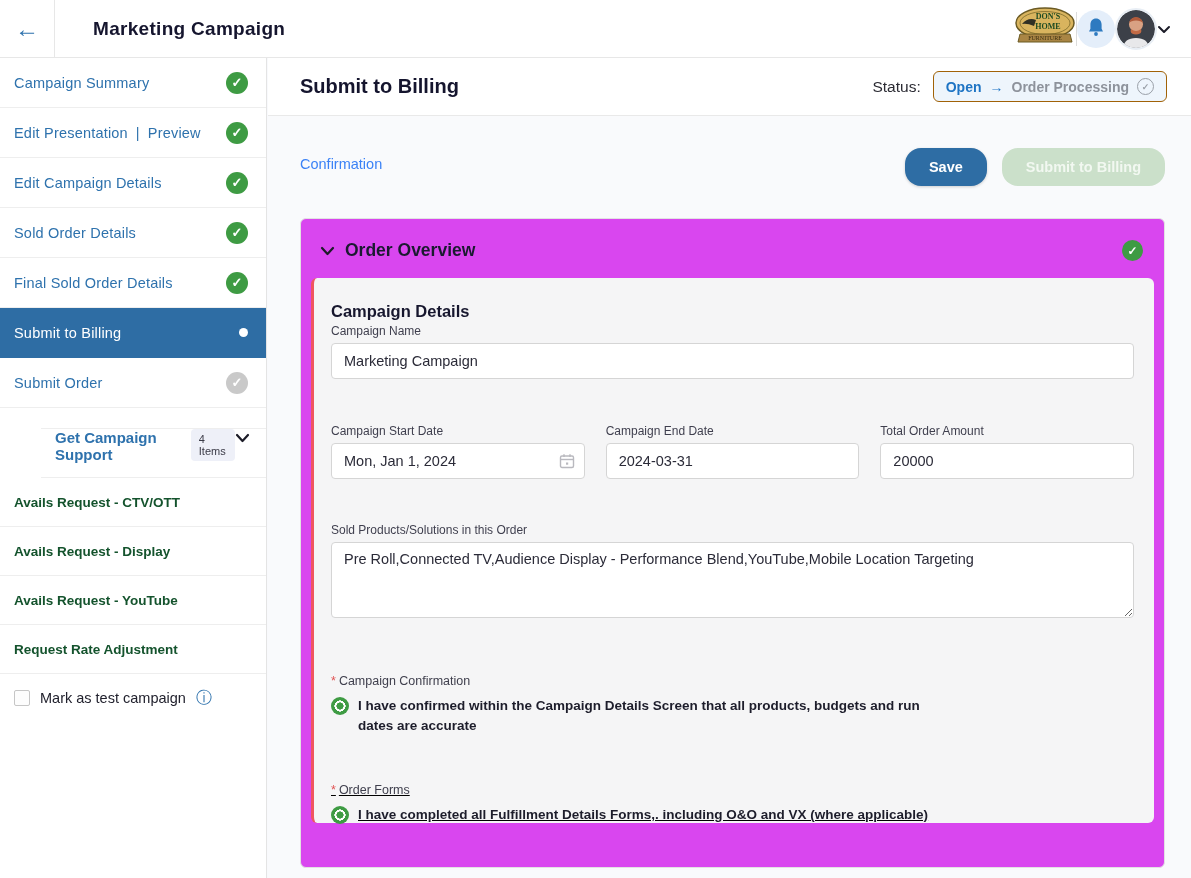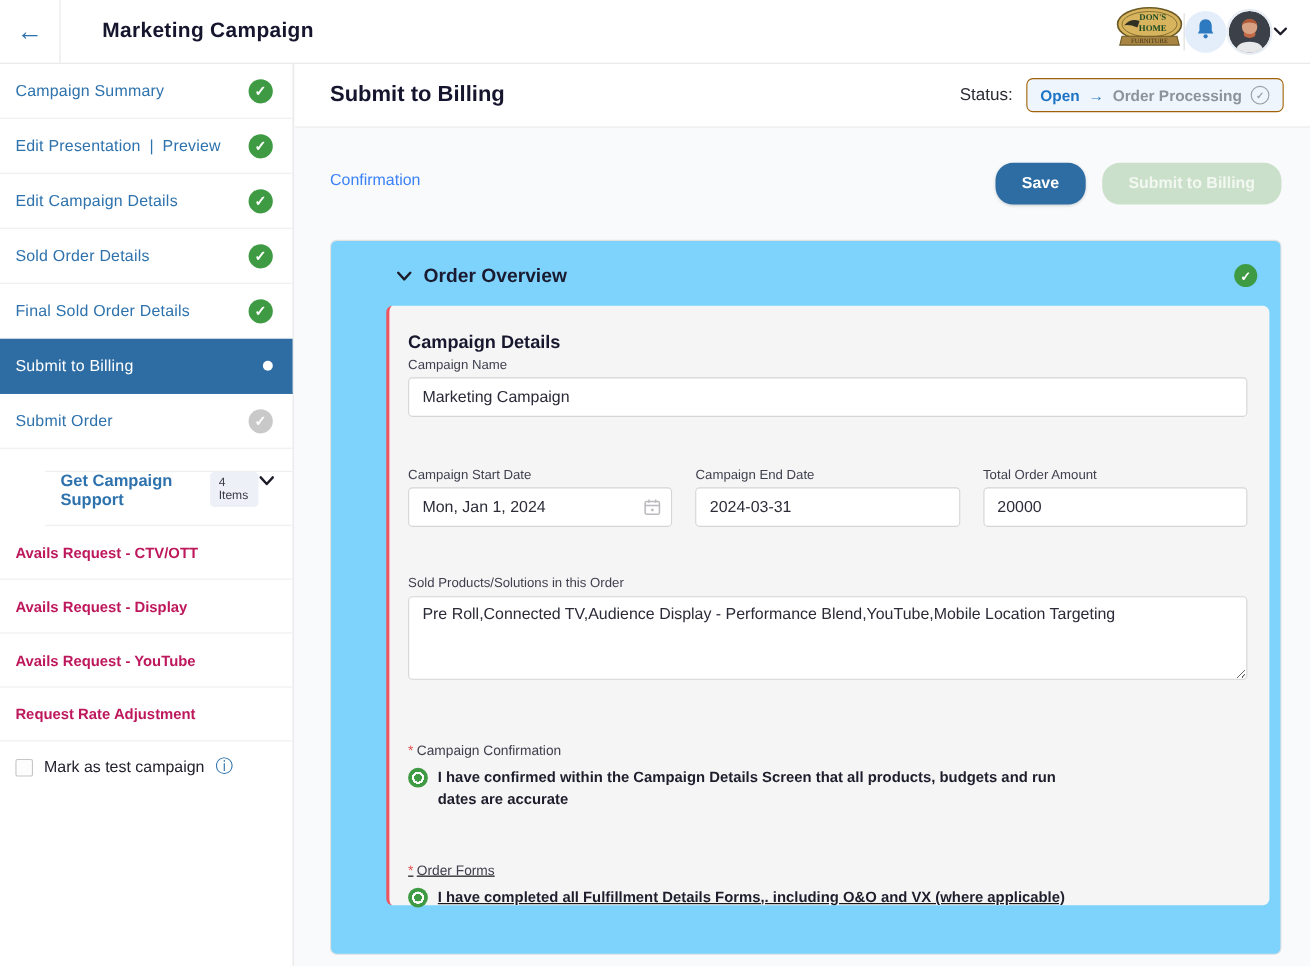--- a/index.html
+++ b/index.html
@@ -33,21 +33,21 @@
   .nav-item.active { background:#2e6da4; color:#fff; border-bottom:1px solid #2e6da4; }
   .dot { margin-left:auto; width:9px; height:9px; border-radius:50%; background:#fff; flex:none; }
   .section-gap { height:20px; }
   .support-header { height:50px; display:flex; align-items:flex-start; padding:0 16px 0 14px;
                     border-top:1px solid #eeeeee; border-bottom:1px solid #eeeeee;
                     color:#2e72ad; font-size:15px; font-weight:600; cursor:pointer;margin-left:41px; }
   .badge { margin-left:8px; background:#eef0f8; color:#3a3a46; font-size:11px; font-weight:400;
            padding:4px 8px; border-radius:4px; }
   .support-header .chev { margin-left:auto; }
   .support-item { height:49px; display:flex; align-items:center; padding:0 14px;
-                  border-bottom:1px solid #eeeeee; color:#be185d; font-size:13.5px;
+                  border-bottom:1px solid #eeeeee; color:#14532d; font-size:13.5px;
                   font-weight:600; cursor:pointer; }
   .test-row { padding:16px 14px; display:flex; align-items:center; gap:10px;
               color:#22222e; font-size:14.5px; }
   .checkbox { width:16px; height:16px; border:1px solid #c6c6c6; border-radius:2px; background:#fdfdfd;
               cursor:pointer; flex:none; }
   .info-glyph { color:#2e72ad; font-size:16px; line-height:1; cursor:pointer; }
 
   
   .main { position:absolute; top:58px; left:268px; right:0; bottom:0; background:#f9fafc; overflow:hidden; }
   .main-header { height:58px; background:#fff; border-bottom:1px solid #e9e9e9;
@@ -63,22 +63,22 @@
   .status-check { width:17px; height:17px; border:1.5px solid #9aa0a8; border-radius:50%;
                   color:#9aa0a8; font-size:9px; display:flex; align-items:center; justify-content:center; }
 
   .toolbar-row { display:flex; align-items:flex-start; margin:32px 26px 0 32px; }
   .confirm-label { font-size:14.5px; color:#3b82f6; margin-top:8px; }
   .btn { border:none; border-radius:16px; font-family:inherit; font-size:14.5px; font-weight:600;
          padding:11px 24px; cursor:pointer; }
   .btn-save { margin-left:auto; background:#2e6da4; color:#fff; box-shadow:0 1px 3px rgba(0,0,0,.18); }
   .btn-submit { margin-left:15px; background:#cbe0ca; color:#f2f8f1; cursor:default; }
 
-  .card { margin:32px 26px 0 32px; height:650px; background:#7dd3fc; border:1px solid #e2e2e2;
-          border-radius:6px;padding-left:40px; }
+  .card { margin:32px 26px 0 32px; height:650px; background:#d946ef; border:1px solid #e2e2e2;
+          border-radius:6px; }
   .card-header { display:flex; align-items:center; padding:21px 21px 0 19px; }
   .card-chevron { cursor:pointer; display:flex; align-items:center; }
   .card-title { margin-left:10px; font-size:17.5px; font-weight:700; color:#1a1a30; }
   .card-check { margin-left:auto; width:21px; height:21px; border-radius:50%; background:#3e9b43;
                 color:#fff; display:flex; align-items:center; justify-content:center;
                 font-size:12px; font-weight:700; }
   .panel { margin:17px 10px 0 10px; height:545px; background:#f5f5f6; border-radius:6px;
            border-left:3px solid #ef5560; padding:24px 20px 0 17px; }
   .form-title { font-size:16.5px; font-weight:700; color:#17172e; }
   .field-label { font-size:12px; color:#3f3f4e; margin-top:3px; margin-bottom:5px; }

